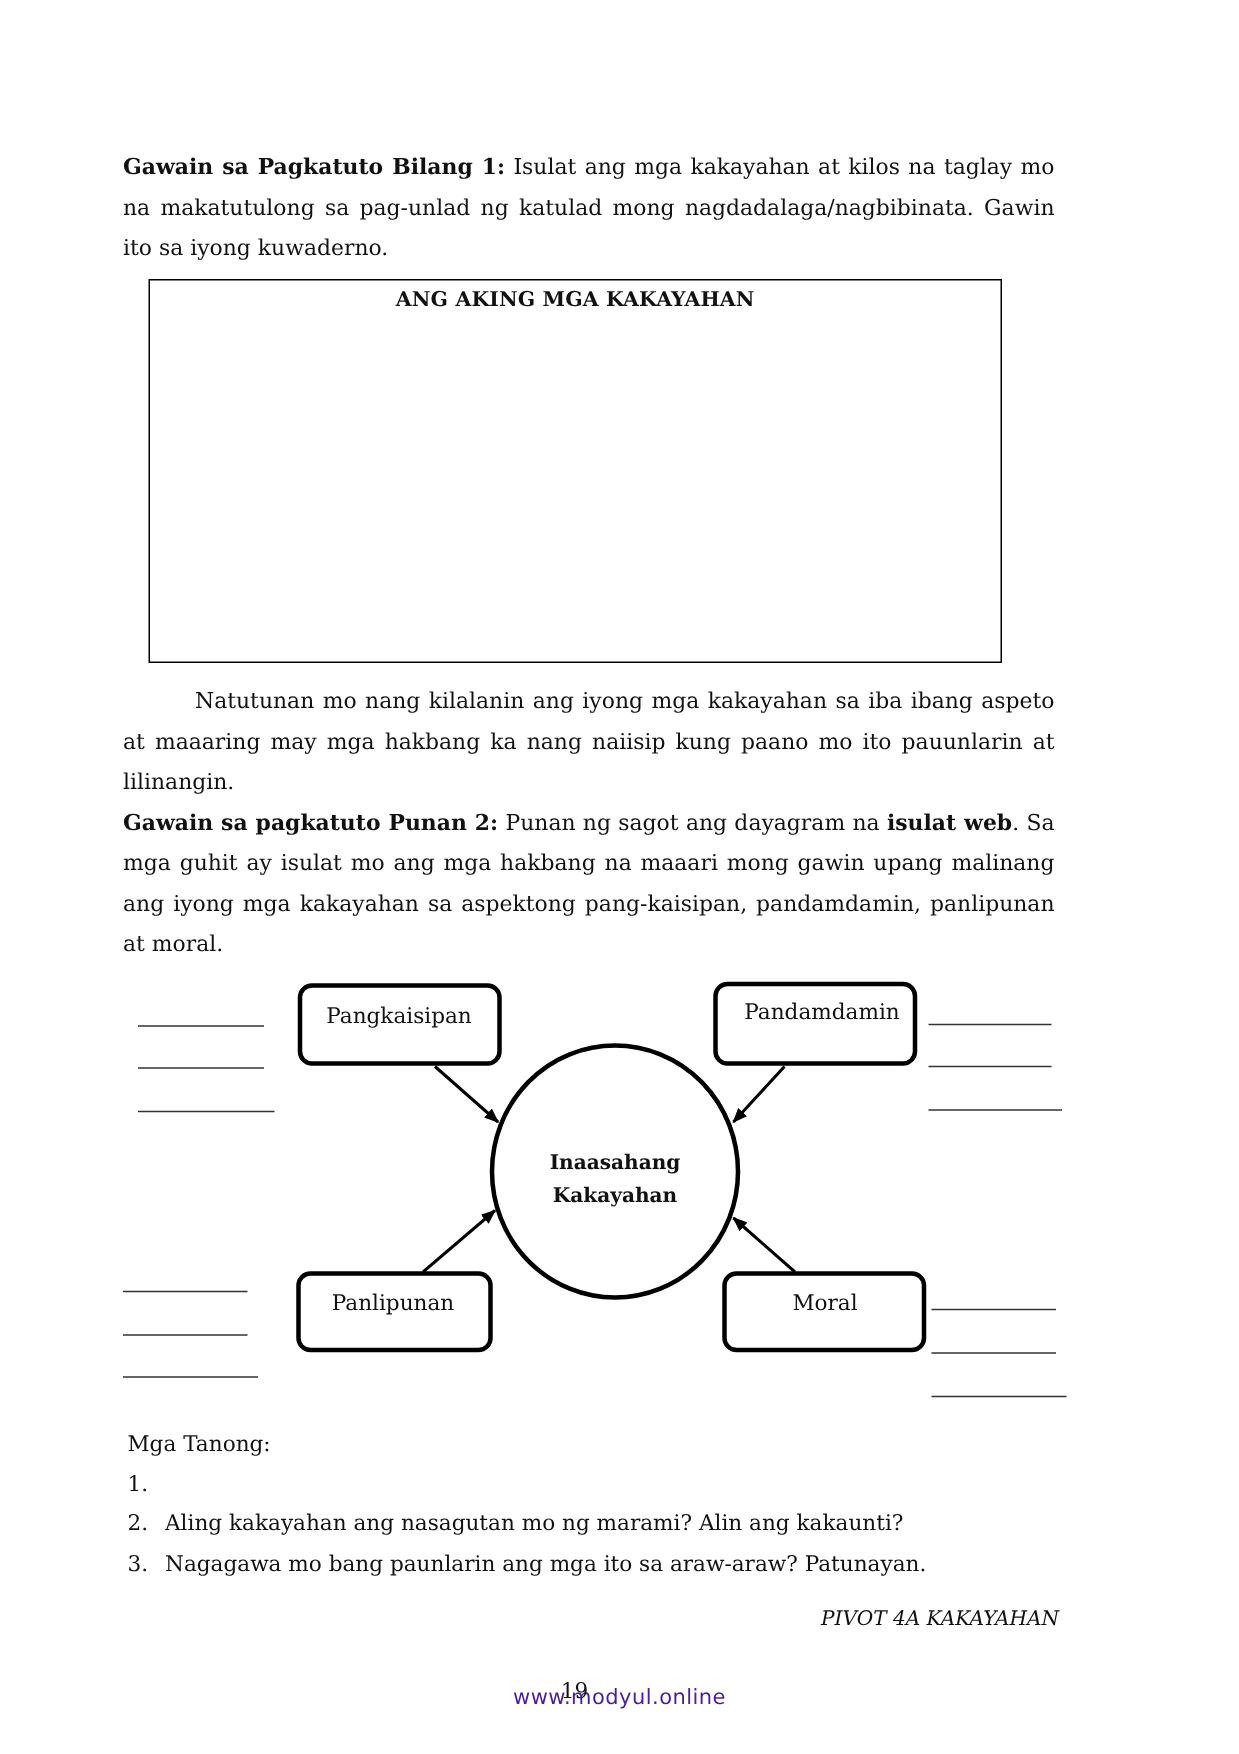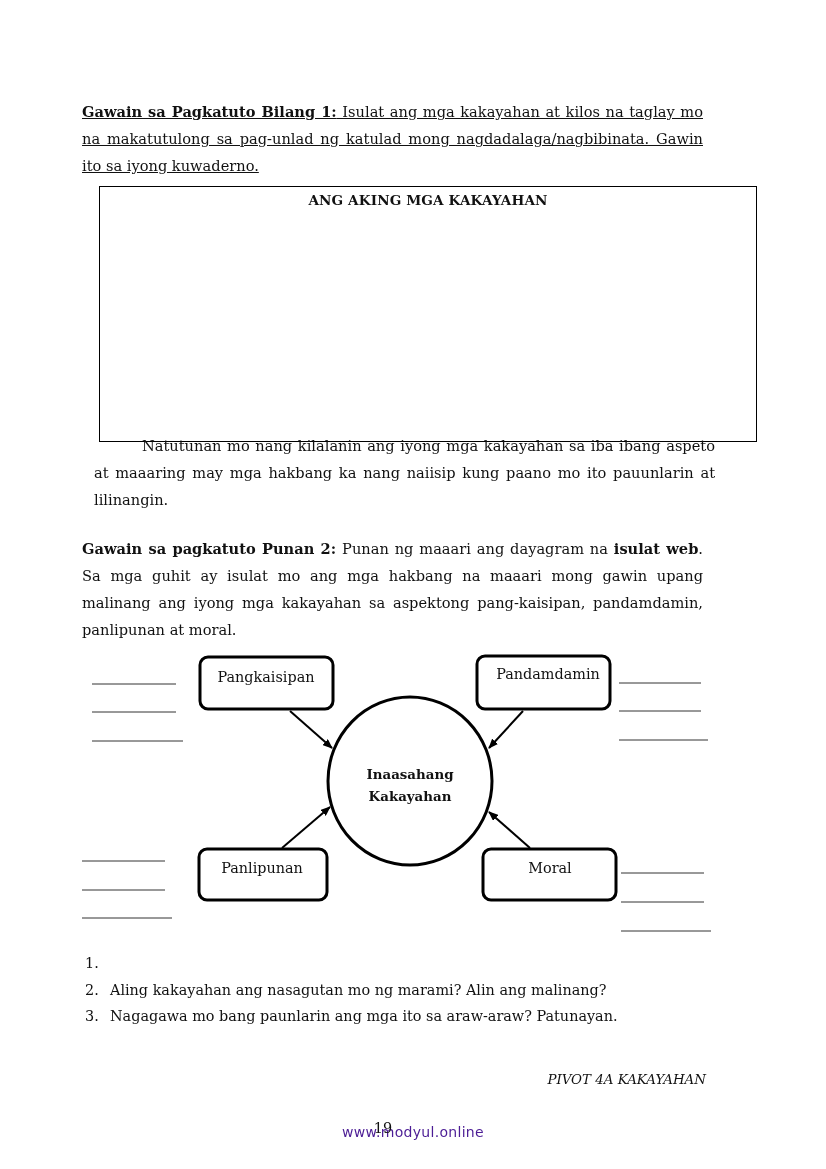--- a/index.html
+++ b/index.html
@@ -1,26 +1,26 @@
 <!DOCTYPE html>
 <html><head>
 <meta charset="utf-8">
 <style>
   html, body { margin: 0; padding: 0; background: #ffffff; }
   body { width: 826px; height: 1169px; position: relative; overflow: hidden;
          font-family: "DejaVu Serif", "Liberation Serif", serif; color: #111; }
   .para { position: absolute; left: 82px; width: 621px; font-size: 14.6px; line-height: 27px;
           text-align: justify; margin: 0; }
   .para b { font-weight: bold; }
-  #p1 { top: 98px; text-decoration: underline; }
-  .answer-box { position: absolute; left: 99px; top: 186px; width: 658px; height: 256px;
+  #p1 { top: 98px; }
+  .answer-box { position: absolute; left: 99px; top: 186px; width: 569px; height: 256px;
                 border: 1.3px solid #000; box-sizing: border-box; }
   .answer-box .title { text-align: center; font-weight: bold; font-size: 13.6px;
                        margin-top: 5px; letter-spacing: 0.1px; }
-  #p2 { top: 432px; margin-left: 12px; }
+  #p2 { top: 454px; }
   #p2 .indent { display: inline-block; width: 48px; }
   #p3 { top: 535px; }
   svg#diagram { position: absolute; left: 0; top: 640px; }
   .node-label { font-family: "DejaVu Serif", "Liberation Serif", serif; font-size: 14.4px; fill: #111; }
   .center-label { font-family: "DejaVu Serif", "Liberation Serif", serif; font-size: 13.4px;
                   font-weight: bold; fill: #111; }
   .questions { position: absolute; left: 85px; top: 950px; font-size: 14.4px; line-height: 26.5px; }
   .questions .heading { margin: 0; }
   .questions ol { margin: 0; padding-left: 0; list-style: none; }
   .questions li { display: flex; }
@@ -34,21 +34,21 @@
 <body>
 
 <p class="para" id="p1"><b>Gawain sa Pagkatuto Bilang 1:</b><span> Isulat ang mga kakayahan at kilos na taglay mo na makatutulong sa pag-unlad ng katulad mong nagdadalaga/nagbibinata. Gawin ito sa iyong kuwaderno.</span></p>
 
 <div class="answer-box">
   <div class="title">ANG AKING MGA KAKAYAHAN</div>
 </div>
 
 <p class="para" id="p2"><span class="indent"></span><span>Natutunan mo nang kilalanin ang iyong mga kakayahan sa iba ibang aspeto at maaaring may mga hakbang ka nang naiisip kung paano mo ito pauunlarin at lilinangin.</span></p>
 
-<p class="para" id="p3"><b>Gawain sa pagkatuto Punan 2:</b><span> Punan ng maaari ang dayagram na </span><b>isulat web</b><span>. Sa mga guhit ay isulat mo ang mga hakbang na maaari mong gawin upang malinang ang iyong mga kakayahan sa aspektong pang-kaisipan, pandamdamin, panlipunan at moral.</span></p>
+<p class="para" id="p3"><b>Gawain sa pagkatuto Punan 2:</b><span> Punan ng sagot ang dayagram na </span><b>isulat web</b><span>. Sa mga guhit ay isulat mo ang mga hakbang na maaari mong gawin upang malinang ang iyong mga kakayahan sa aspektong pang-kaisipan, pandamdamin, panlipunan at moral.</span></p>
 
 <svg id="diagram" width="826" height="310" viewBox="0 640 826 310">
   <defs>
     <marker id="arrowhead" markerWidth="10" markerHeight="8" refX="9" refY="4" orient="auto" markerUnits="userSpaceOnUse">
       <path d="M0,0 L10,4 L0,8 Z" fill="#000"></path>
     </marker>
   </defs>
 
   <ellipse cx="410" cy="781" rx="82" ry="84" fill="#fff" stroke="#000" stroke-width="3"></ellipse>
   <text class="center-label" x="410" y="779" text-anchor="middle">Inaasahang</text>
@@ -95,27 +95,28 @@
   </g>
 
   <g stroke="#333" stroke-width="1">
     <line x1="621" y1="873" x2="704" y2="873"></line>
     <line x1="621" y1="902" x2="704" y2="902"></line>
     <line x1="621" y1="931" x2="711" y2="931"></line>
   </g>
 </svg>
 
 <div class="questions">
+  <p class="heading">Mga Tanong:</p>
   <ol>
     <li>
       <span class="num">1.</span>
     </li>
     <li>
       <span class="num">2.</span>
-      <span>Aling kakayahan ang nasagutan mo ng marami? Alin ang malinang?</span>
+      <span>Aling kakayahan ang nasagutan mo ng marami? Alin ang kakaunti?</span>
     </li>
     <li>
       <span class="num">3.</span>
       <span>Nagagawa mo bang paunlarin ang mga ito sa araw-araw? Patunayan.</span>
     </li>
   </ol>
 </div>
 
 <div class="footer-org">PIVOT 4A KAKAYAHAN</div>
 <div class="watermark">www.modyul.online</div>

